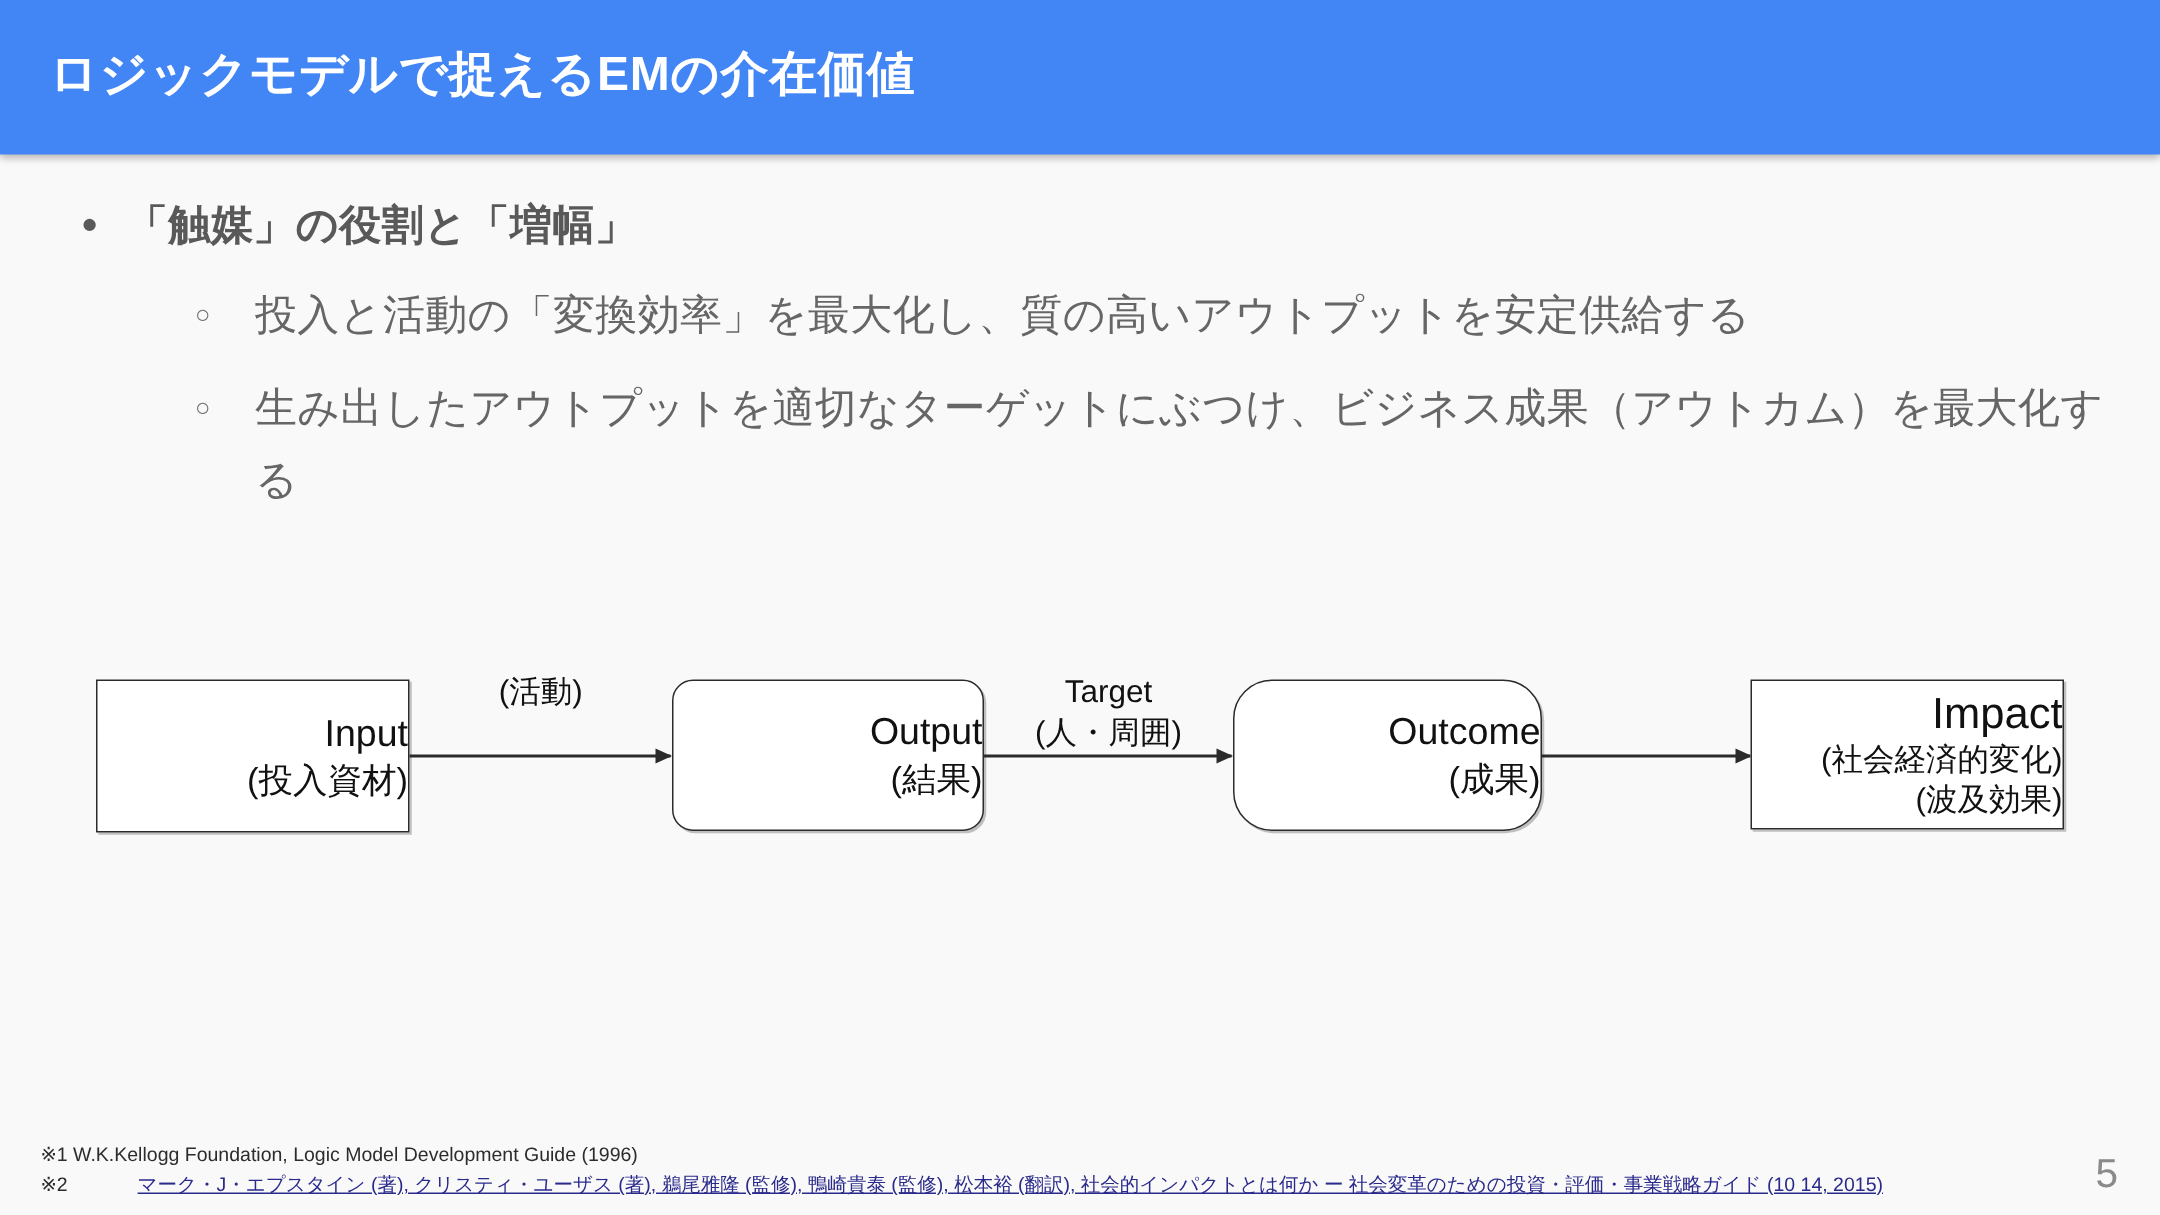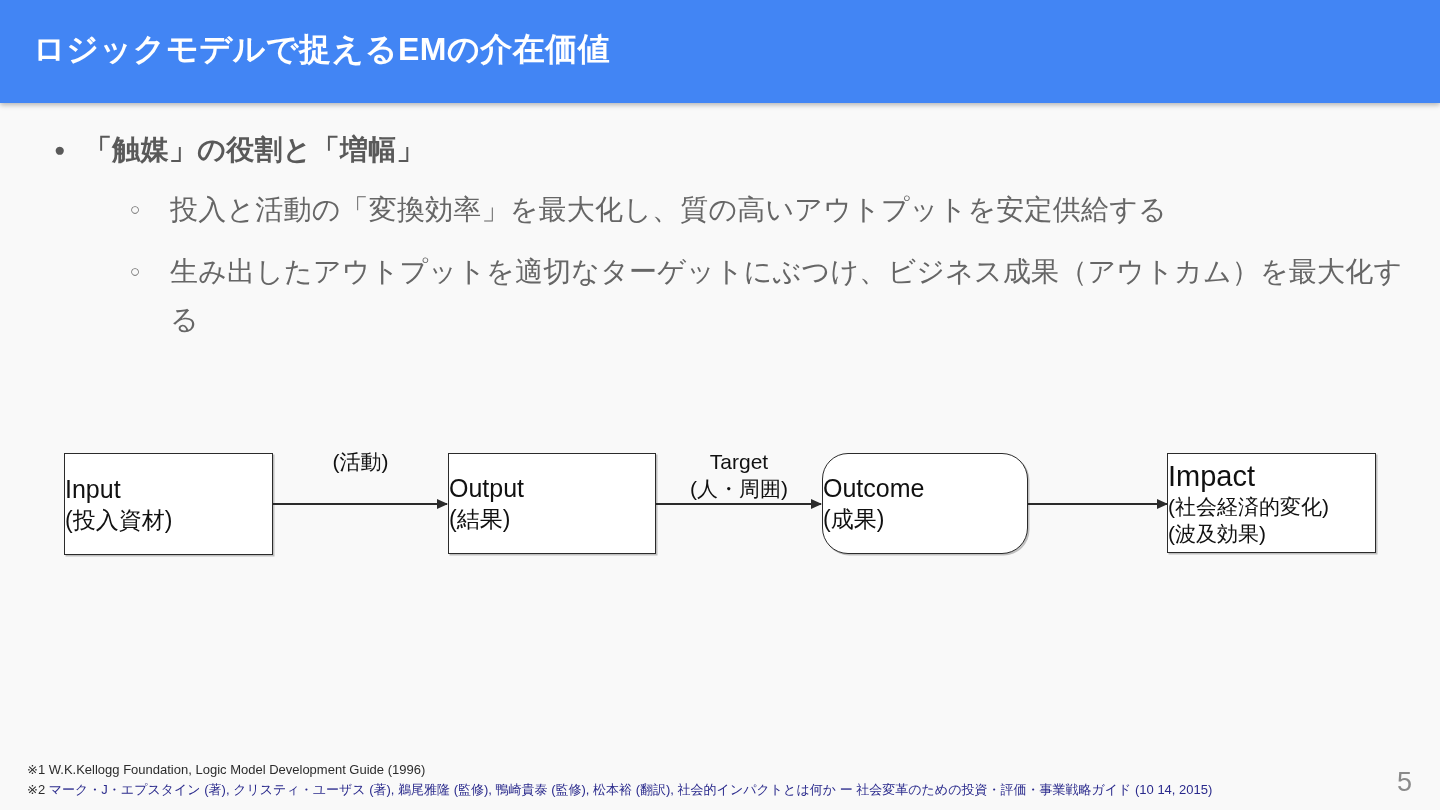--- a/index.html
+++ b/index.html
@@ -100,21 +100,21 @@
     pointer-events: none;
   }
   .lm-box {
     position: absolute;
     box-sizing: border-box;
     background: #ffffff;
     border: 1.6px solid #2b2b2b;
     box-shadow: 1.5px 1.5px 0 rgba(120,120,120,0.45);
     display: flex;
     flex-direction: column;
-    align-items: flex-start;
+    align-items: flex-end;
     justify-content: center;
     pointer-events: auto;
   }
   .lm-box .main {
     font-size: 25px;
     color: #111111;
     line-height: 32px;
     white-space: nowrap;
   }
   .lm-box .sub {
@@ -126,21 +126,21 @@
   .lm-box.impact .main {
     font-size: 29px;
     line-height: 34px;
   }
   .lm-box.impact .sub {
     font-size: 21px;
     line-height: 27px;
   }
 
   #box-input   { left: 64px;   top: 453px; width: 209px; height: 102px; }
-  #box-output  { left: 448px;  top: 453px; width: 208px; height: 101px; }
+  #box-output  { left: 448px;  top: 453px; width: 208px; height: 101px; border-radius: 14px; }
   #box-outcome { left: 822px;  top: 453px; width: 206px; height: 101px; border-radius: 26px; }
   #box-impact  { left: 1167px; top: 453px; width: 209px; height: 100px; }
 
   .lm-arrow-label {
     position: absolute;
     text-align: center;
     color: #111111;
     pointer-events: auto;
   }
   .lm-arrow-label .en {
@@ -184,20 +184,22 @@
   }
   .footnote {
     font-size: 13px;
     line-height: 20px;
     color: #2c2c2c;
     white-space: nowrap;
   }
   .footnote .fn-mark { color: #2c2c2c; }
   .footnote .fn-link {
     color: #2a2a8c;
+    text-decoration: underline;
+    margin-left: 43px;
   }
 
   .page-number {
     position: absolute;
     right: 28px;
     bottom: 12px;
     font-size: 27px;
     color: #8a8a8a;
   }
 </style>

